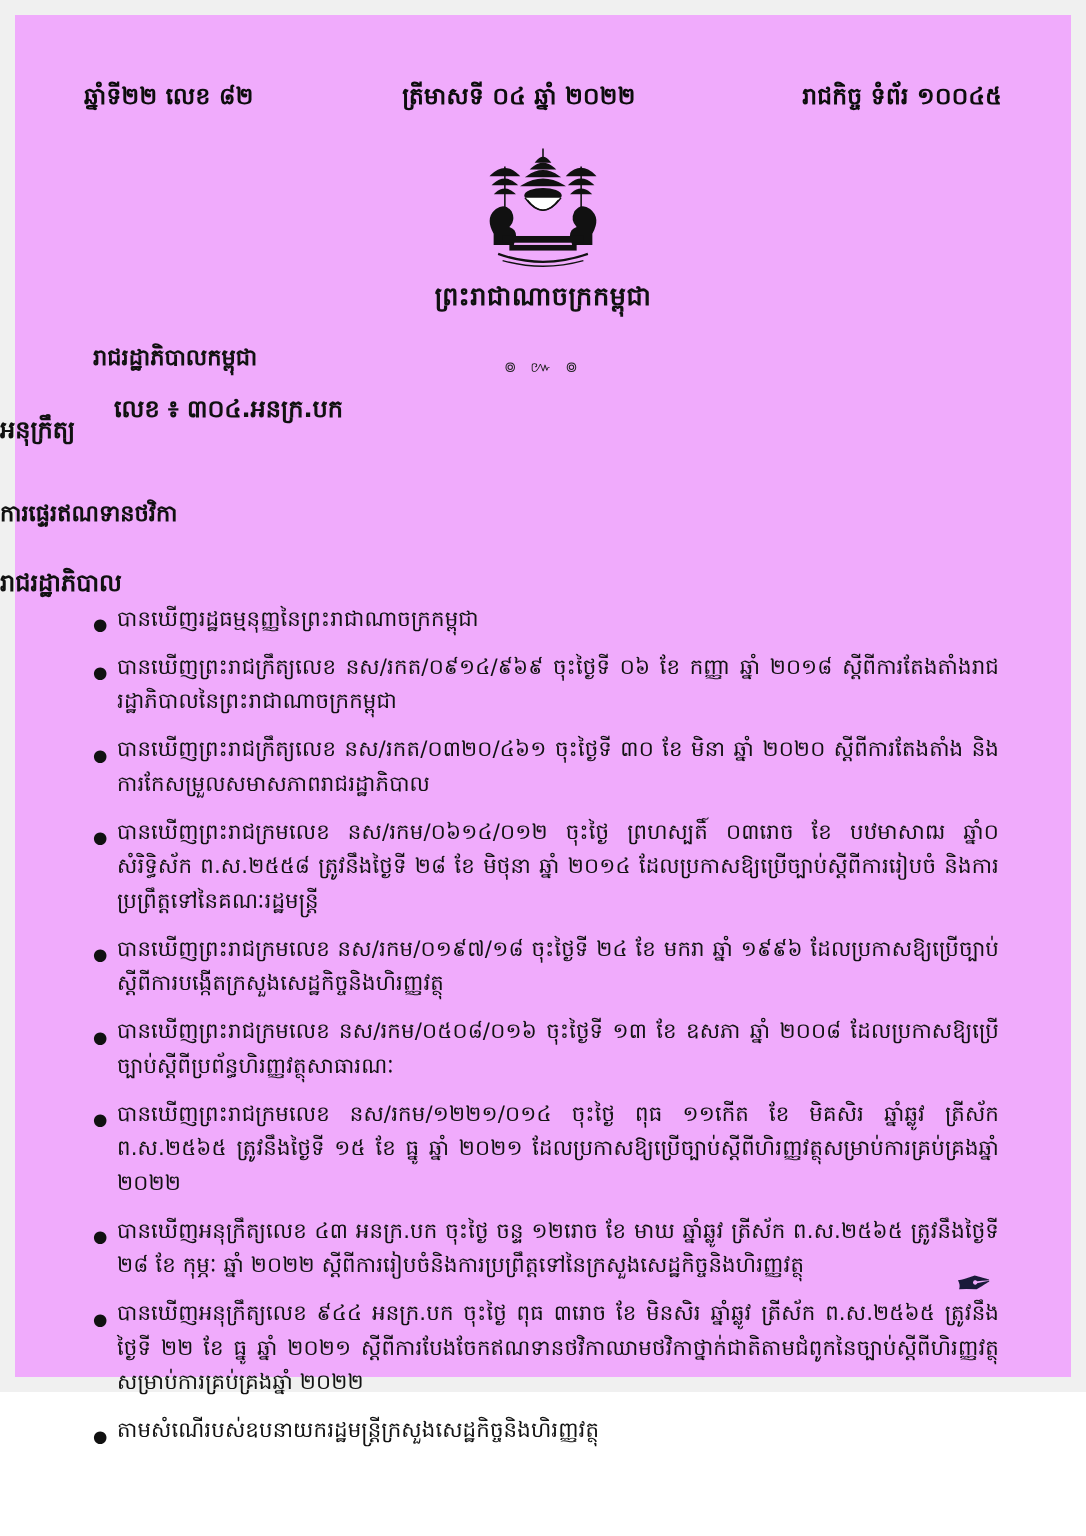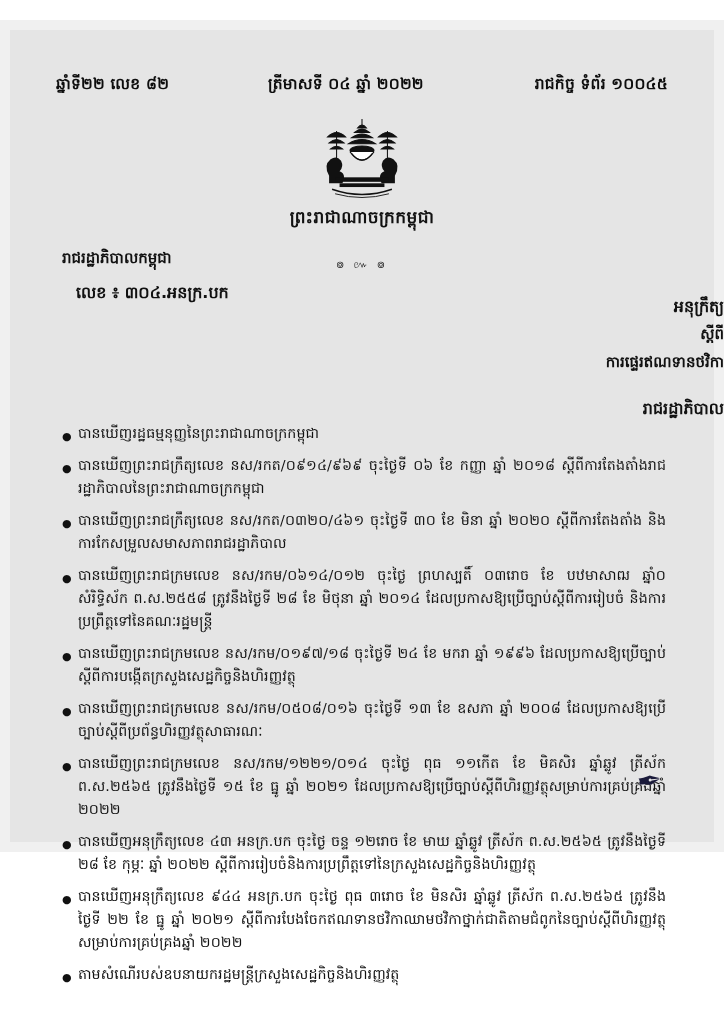--- a/index.html
+++ b/index.html
@@ -12,23 +12,22 @@
     height: 1024px;
     position: relative;
     font-family: "DejaVu Sans", "Liberation Sans", sans-serif;
     color: #111111;
     overflow: hidden;
   }
   .page {
     position: absolute;
     inset: 0;
     width: 724px;
-    height: 832px;
-    background: #e5e5e5;
-    margin-top: 20px;
+    height: 928px;
+    background: #f0abfc;
   }
 
   
   .header-row {
     position: absolute;
     top: 54px;
     left: 56px;
     right: 56px;
     display: flex;
     justify-content: space-between;
@@ -102,21 +101,21 @@
   }
   .docnum .strike {
     display: inline-block;
     position: relative;
   }
 
   
   .ctitle {
     position: absolute;
     left: 0; right: 0;
-    text-align: right;
+    text-align: left;
     font-weight: 700;
   }
   .t-anukret { top: 276px; font-size: 16px; }
   .t-stipi   { top: 304px; font-size: 15px; }
   .t-subject { top: 332px; font-size: 15px; }
   .t-royal   { top: 378px; font-size: 16px; }
 
   
   .body-list {
     position: absolute;
@@ -221,21 +220,20 @@
   <div class="kingdom">ព្រះរាជាណាចក្រកម្ពុជា</div>
   <div class="motto-deco">៙ ៚ ៙</div>
 
   <div class="gov">រាជរដ្ឋាភិបាលកម្ពុជា</div>
   <div class="docnum">
     <span>លេខ ៖</span>
     <span class="strike">៣០៤.អនក្រ.បក</span>
   </div>
 
   <div class="ctitle t-anukret">អនុក្រឹត្យ</div>
-  <div class="ctitle t-stipi">ស្ដីពី</div>
   <div class="ctitle t-subject">ការផ្ទេរឥណទានថវិកា</div>
   <div class="ctitle t-royal">រាជរដ្ឋាភិបាល</div>
 
   <div class="body-list">
     <div class="bullet-item">
       <div class="bullet-dot">●</div>
       <div class="bullet-text">បានឃើញរដ្ឋធម្មនុញ្ញនៃព្រះរាជាណាចក្រកម្ពុជា</div>
     </div>
     <div class="bullet-item">
       <div class="bullet-dot">●</div>

